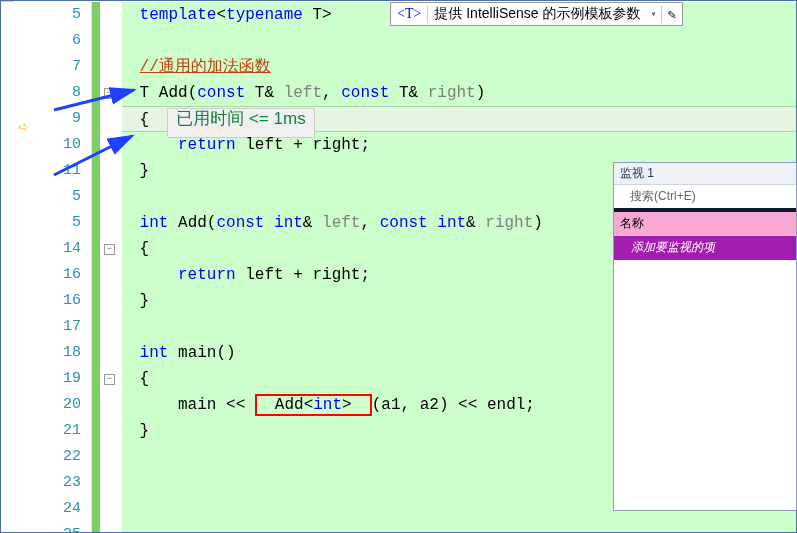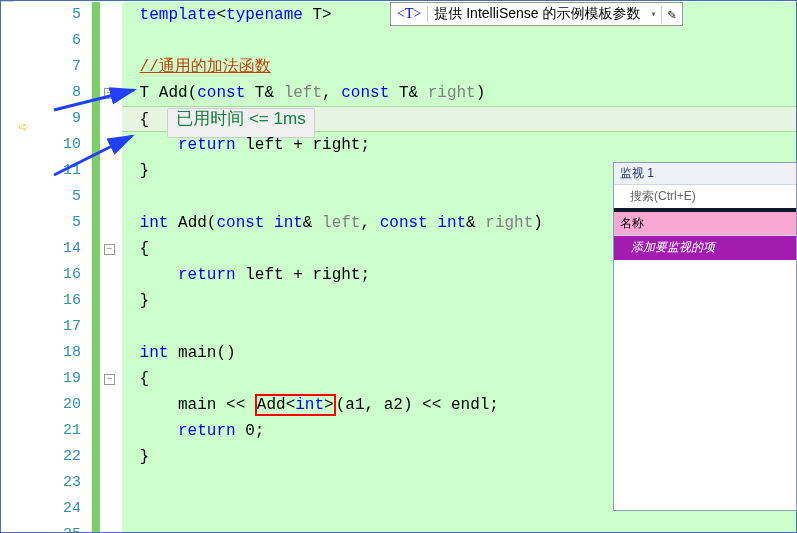--- a/index.html
+++ b/index.html
@@ -126,21 +126,21 @@
       border-radius: 2px;
       color: #15803d;
       font-size: 17px;
       font-family: 'Microsoft YaHei', sans-serif;
       line-height: 20px;
       height: 30px;
     }
     
     .red-box {
       border: 2px solid #ff0000;
-      padding: 0 0;
+      padding: 0 18px;
     }
     
     .exec-arrow {
       position: absolute;
       left: 18px;
       top: 114px;
       color: #f5c842;
       font-size: 18px;
     }
     
@@ -255,21 +255,20 @@
     <div class="code-line"> <span class="punct">}</span></div>
     <div class="code-line"></div>
     <div class="code-line"> <span class="kw">int</span><span class="txt"> Add</span><span class="punct">(</span><span class="kw">const</span><span class="kw"> int</span><span class="punct">&amp; </span><span class="ident">left</span><span class="punct">, </span><span class="kw">const</span><span class="kw"> int</span><span class="punct">&amp; </span><span class="ident">right</span><span class="punct">)</span></div>
     <div class="code-line"> <span class="punct">{</span></div>
     <div class="code-line">     <span class="kw">return</span><span class="txt"> left</span><span class="txt"> + </span><span class="txt">right</span><span class="punct">;</span></div>
     <div class="code-line"> <span class="punct">}</span></div>
     <div class="code-line"></div>
     <div class="code-line"> <span class="kw">int</span><span class="txt"> main</span><span class="punct">()</span></div>
     <div class="code-line"> <span class="punct">{</span></div>
     <div class="code-line">     <span class="txt">main </span><span class="punct">&lt;&lt; </span><span class="red-box"><span class="txt">Add</span><span class="punct">&lt;</span><span class="kw">int</span><span class="punct">&gt;</span></span><span class="txt">(a1, a2) </span><span class="punct">&lt;&lt; </span><span class="txt">endl</span><span class="punct">;</span></div>
-    <div class="code-line">     <span class="kw">return</span><span class="txt"> 0</span><span class="punct">;</span></div>
     <div class="code-line"> <span class="punct">}</span></div>
     <div class="code-line"></div>
   </div>
 </div>
 
 <div class="intellisense-bar">
   <span class="tparam">&lt;T&gt;</span>
   <span class="label">提供 IntelliSense 的示例模板参数</span>
   <span class="dropdown">▾</span>
   <span class="edit-icon">✎</span>

